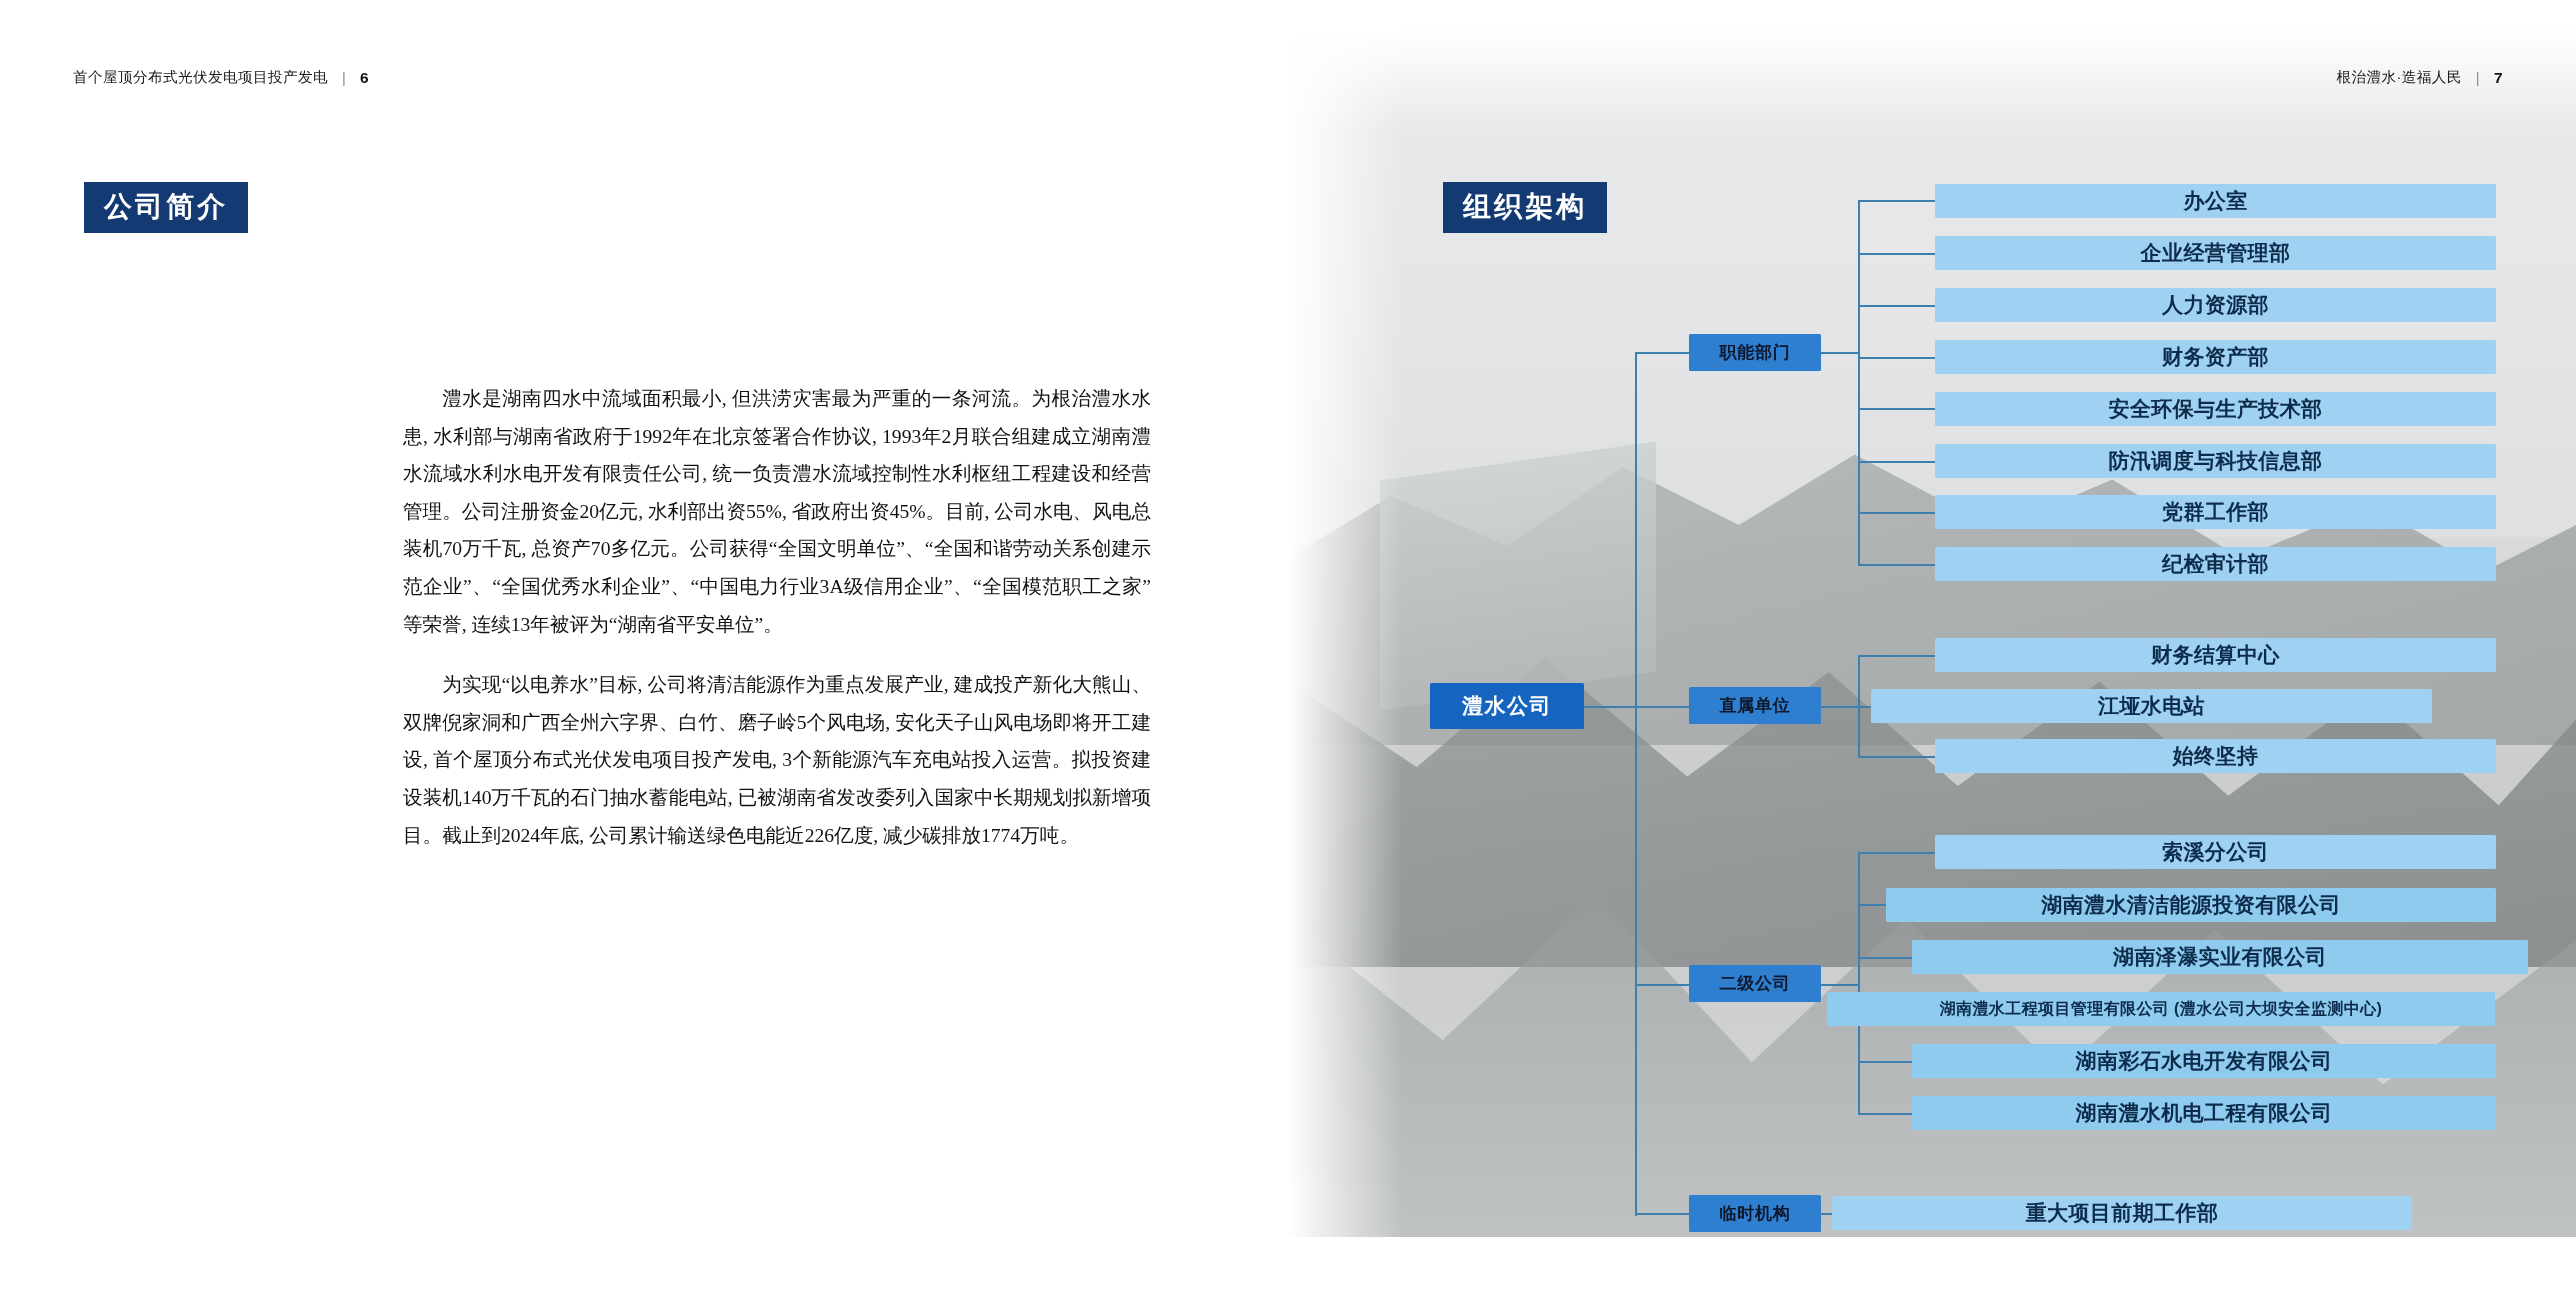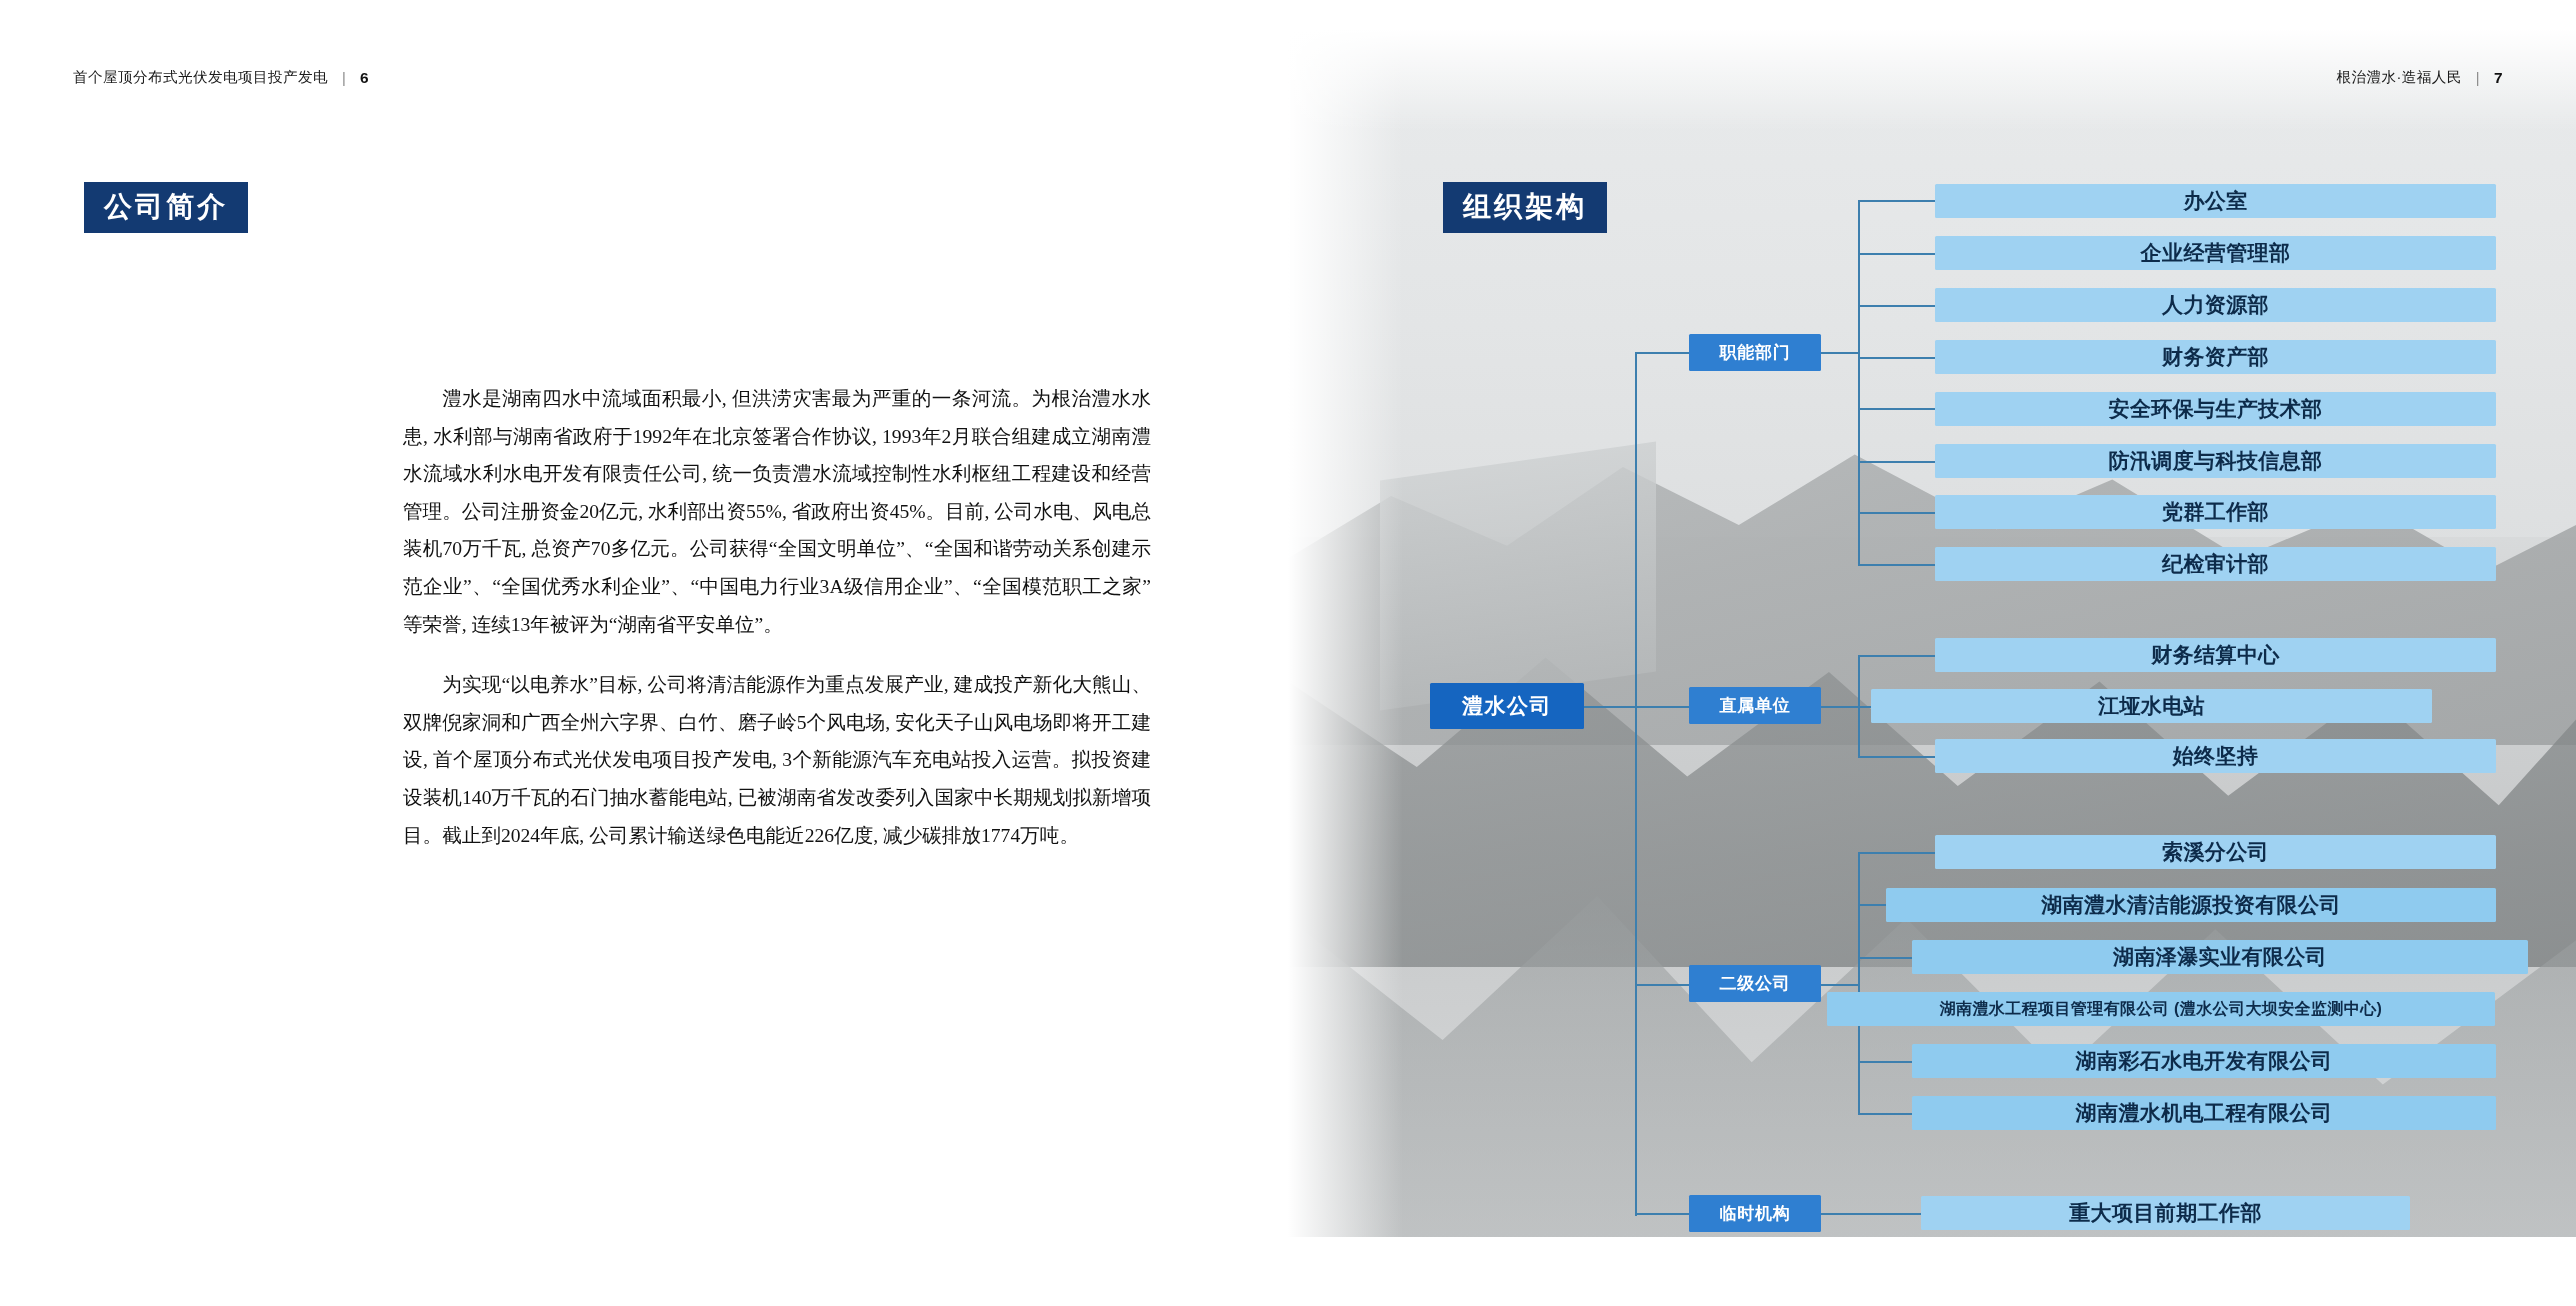--- a/index.html
+++ b/index.html
@@ -197,21 +197,21 @@
     align-items: center;
     justify-content: center;
     border-radius: 1.5px;
     z-index: 5;
   }
   .org-group {
     position: absolute;
     width: 132px;
     height: 37px;
     background: #2f7fd1;
-    color: #ffffff;
+    color: #0f172a;
     font-size: 17px;
     font-weight: 700;
     letter-spacing: 0.8px;
     display: flex;
     align-items: center;
     justify-content: center;
     border-radius: 1.5px;
     z-index: 5;
   }
   .org-node {
@@ -343,17 +343,17 @@
   <div class="org-node wide" style="left:1912px; top:940px; width:616px;">湖南泽瀑实业有限公司</div>
   <div class="org-node wide" style="left:1827px; top:992px; width:668px; font-size:16px;">湖南澧水工程项目管理有限公司 (澧水公司大坝安全监测中心)</div>
   <div class="org-node wide" style="left:1912px; top:1044px; width:584px;">湖南彩石水电开发有限公司</div>
   <div class="org-node wide" style="left:1912px; top:1096px; width:584px;">湖南澧水机电工程有限公司</div>
 
   <div class="org-group" style="left:1689px; top:1195px;">临时机构</div>
   <div class="conn v" style="left:1635px; top:1214px; height:1.5px;"></div>
   <div class="conn h" style="left:1635px; top:1213px; width:54px;"></div>
   <div class="conn h" style="left:1821px; top:1213px; width:114px;"></div>
 
-  <div class="org-node" style="left:1921px; top:1196px; width:489px;">重大项目前期工作部</div>
+  <div class="org-node" style="left:1832px; top:1196px; width:580px;">重大项目前期工作部</div>
 
   <div class="title-plate" id="title-org">组织架构</div>
 </div>
 
 
 </body></html>

